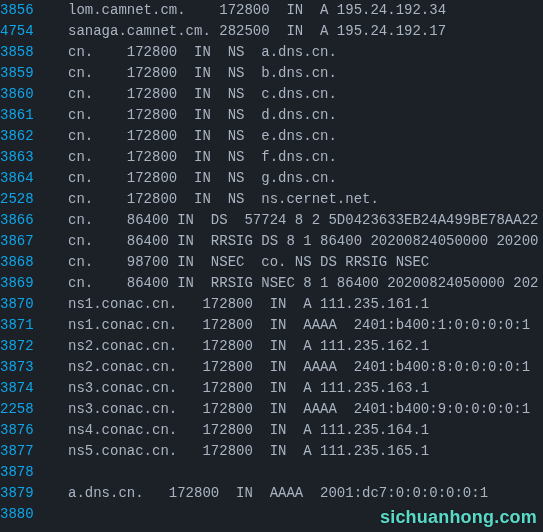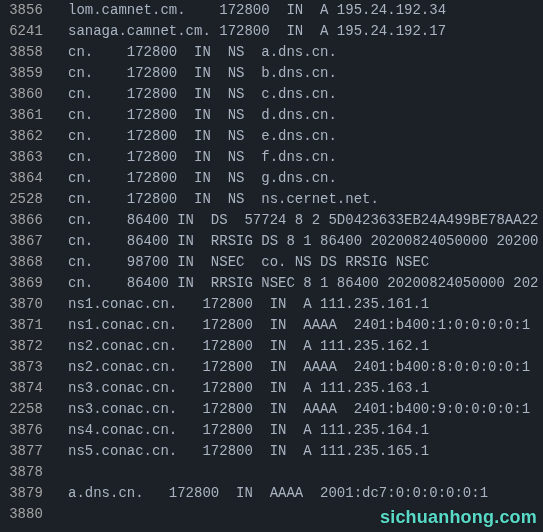--- a/index.html
+++ b/index.html
@@ -18,23 +18,23 @@
     display: flex;
     flex-direction: column;
   }
   .line {
     display: flex;
     white-space: pre;
   }
   .lineno {
     width: 52px;
     flex: 0 0 52px;
-    text-align: center;
+    text-align: left;
     padding-right: 16px;
-    color: #a3a3a3;
+    color: #0ea5e9;
     user-select: none;
   }
   .content {
     color: #aab4c1;
     text-align: right;
   }
   .watermark {
     position: absolute;
     right: 6px;
     bottom: 4px;
@@ -45,21 +45,21 @@
     opacity: 0.92;
     letter-spacing: 0.2px;
     text-shadow: 0 0 2px rgba(0,0,0,0.5);
   }
 </style>
 </head>
 <body>
 
 <div class="code-container">
     <div class="line"><span class="lineno">3856</span><span class="content">lom.camnet.cm.    172800  IN  A 195.24.192.34</span></div>
-    <div class="line"><span class="lineno">6241</span><span class="content">sanaga.camnet.cm. 172800  IN  A 195.24.192.17</span></div>
+    <div class="line"><span class="lineno">4754</span><span class="content">sanaga.camnet.cm. 282500  IN  A 195.24.192.17</span></div>
     <div class="line"><span class="lineno">3858</span><span class="content">cn.    172800  IN  NS  a.dns.cn.</span></div>
     <div class="line"><span class="lineno">3859</span><span class="content">cn.    172800  IN  NS  b.dns.cn.</span></div>
     <div class="line"><span class="lineno">3860</span><span class="content">cn.    172800  IN  NS  c.dns.cn.</span></div>
     <div class="line"><span class="lineno">3861</span><span class="content">cn.    172800  IN  NS  d.dns.cn.</span></div>
     <div class="line"><span class="lineno">3862</span><span class="content">cn.    172800  IN  NS  e.dns.cn.</span></div>
     <div class="line"><span class="lineno">3863</span><span class="content">cn.    172800  IN  NS  f.dns.cn.</span></div>
     <div class="line"><span class="lineno">3864</span><span class="content">cn.    172800  IN  NS  g.dns.cn.</span></div>
     <div class="line"><span class="lineno">2528</span><span class="content">cn.    172800  IN  NS  ns.cernet.net.</span></div>
     <div class="line"><span class="lineno">3866</span><span class="content">cn.    86400 IN  DS  57724 8 2 5D0423633EB24A499BE78AA22</span></div>
     <div class="line"><span class="lineno">3867</span><span class="content">cn.    86400 IN  RRSIG DS 8 1 86400 20200824050000 20200</span></div>

